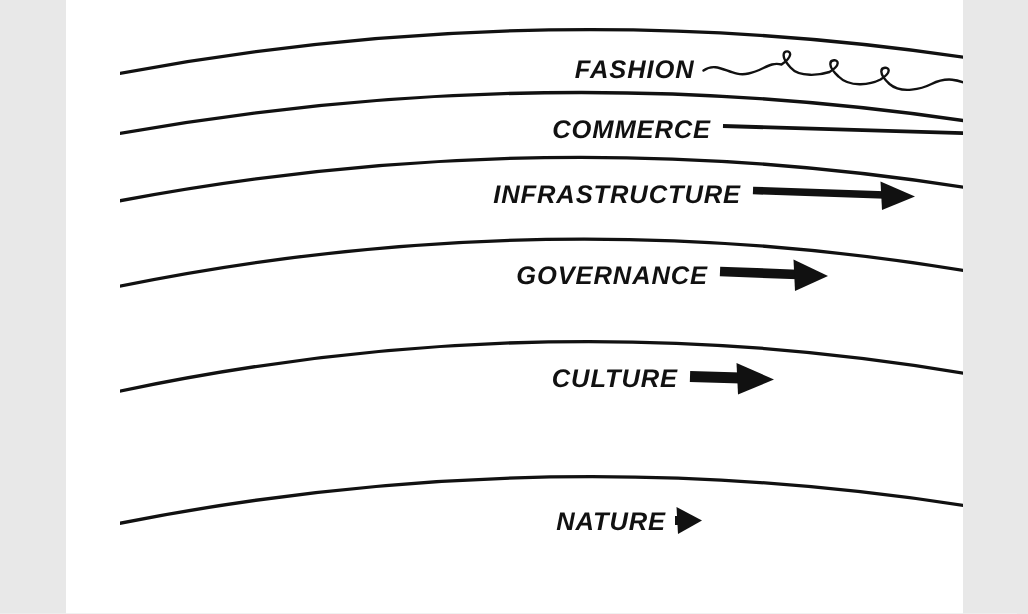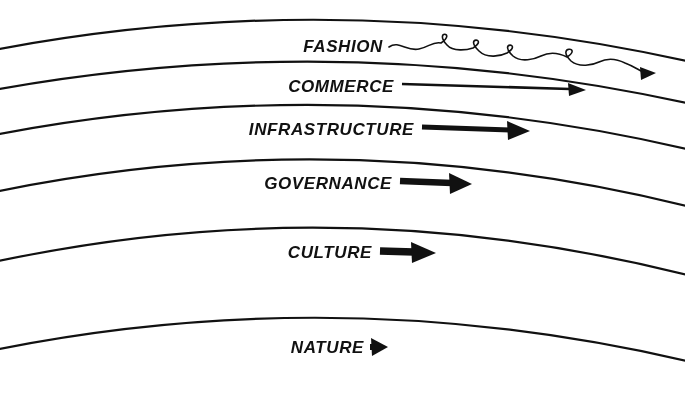--- a/index.html
+++ b/index.html
@@ -7,25 +7,26 @@
     --bg: #ffffff;
   }
   html, body {
     margin: 0;
     padding: 0;
     background: #e8e8e8;
     font-family: "Liberation Sans", sans-serif;
   }
   .stage {
     position: relative;
-    width: 685px;
+    width: 562px;
     height: 409px;
     background: var(--bg);
     overflow: hidden;
     margin: 0 auto;
+    padding-left: 36px;
   }
   svg { display: block; }
   .arc {
     fill: none;
     stroke: var(--line);
     stroke-width: 2.2;
     stroke-linecap: round;
   }
   .layer-label {
     font-family: "Liberation Sans", sans-serif;

